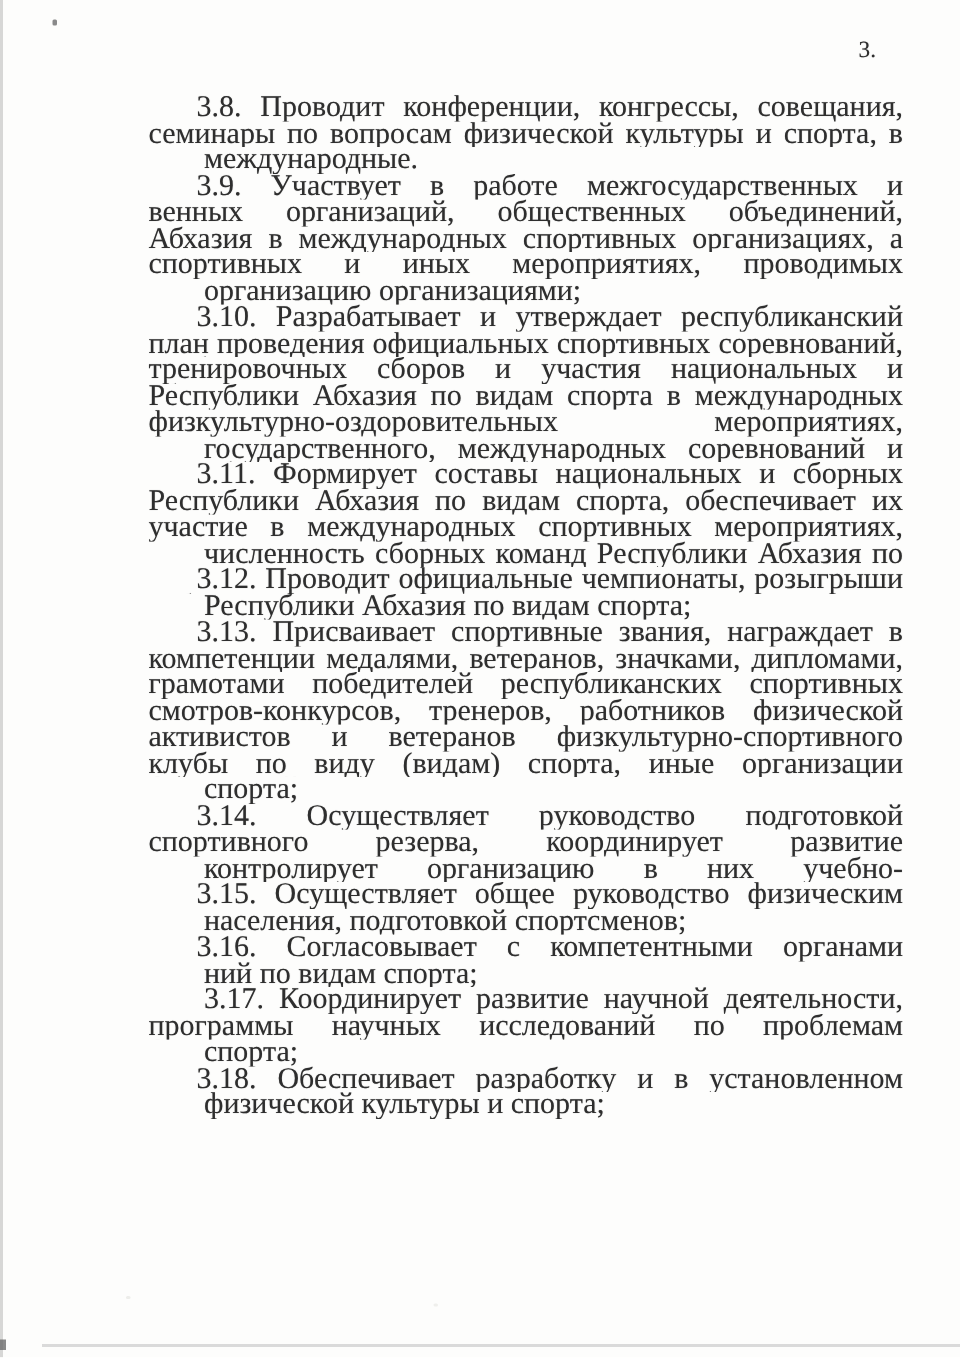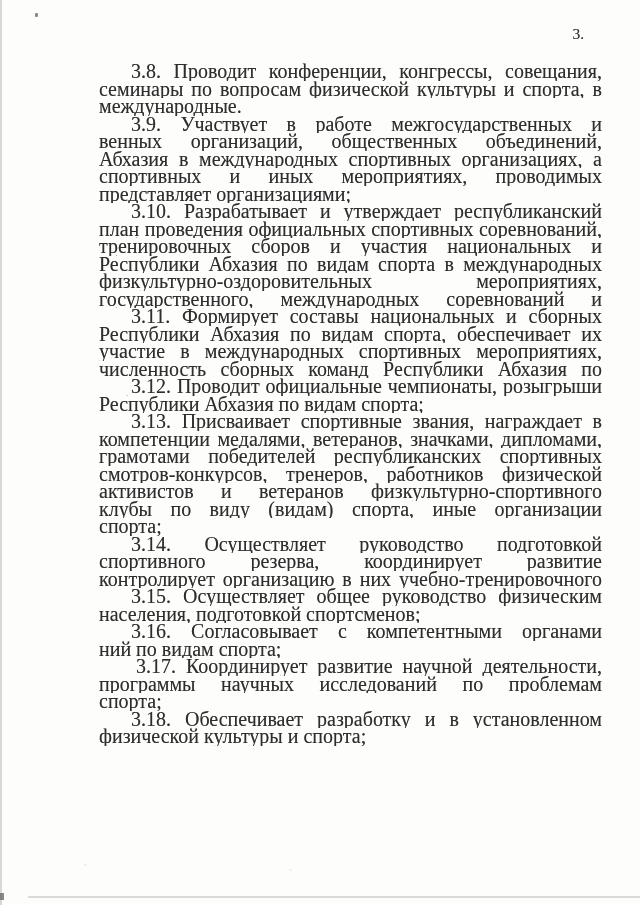--- a/index.html
+++ b/index.html
@@ -41,21 +41,21 @@
   .ln {
     text-align: justify;
     text-align-last: justify;
     text-justify: inter-word;
     white-space: normal;
     overflow: hidden;
     height: 17.5px;
   }
   .ln.first { text-indent: 32px; }
   .para.indent-extra .ln.first { text-indent: 37px; }
-  .ln.last { text-align-last: left; }
+  .ln.last { text-align-last: left; margin-left: 37px; }
   
   .scan-edge-left {
     position: absolute; left: 0; top: 0;
     width: 1.5px; height: 905px;
     background: var(--edge);
     opacity: 0.45;
   }
   .scan-bottom-line {
     position: absolute; left: 28px; top: 896px;
     width: 612px; height: 1.5px;
@@ -96,21 +96,21 @@
       <div class="para">
         <div class="ln first">3.8. Проводит конференции, конгрессы, совещания, симпозиумы,</div>
         <div class="ln">семинары по вопросам физической культуры и спорта, в том числе</div>
         <div class="ln last">международные.</div>
       </div>
       <div class="para">
         <div class="ln first">3.9. Участвует в работе межгосударственных и межправительст-</div>
         <div class="ln">венных организаций, общественных объединений, деятельность которых</div>
         <div class="ln">Абхазия в международных спортивных организациях, а также в</div>
         <div class="ln">спортивных и иных мероприятиях, проводимых международными</div>
-        <div class="ln last">представляет организациями;</div>
+        <div class="ln last">организацию организациями;</div>
       </div>
       <div class="para">
         <div class="ln first">3.10. Разрабатывает и утверждает республиканский календарный</div>
         <div class="ln">план проведения официальных спортивных соревнований, учебно-</div>
         <div class="ln">тренировочных сборов и участия национальных и сборных команд</div>
         <div class="ln">Республики Абхазия по видам спорта в международных мероприятиях,</div>
         <div class="ln">физкультурно-оздоровительных мероприятиях, координирует проведение</div>
         <div class="ln last">государственного, международных соревнований и сборов;</div>
       </div>
       <div class="para">

